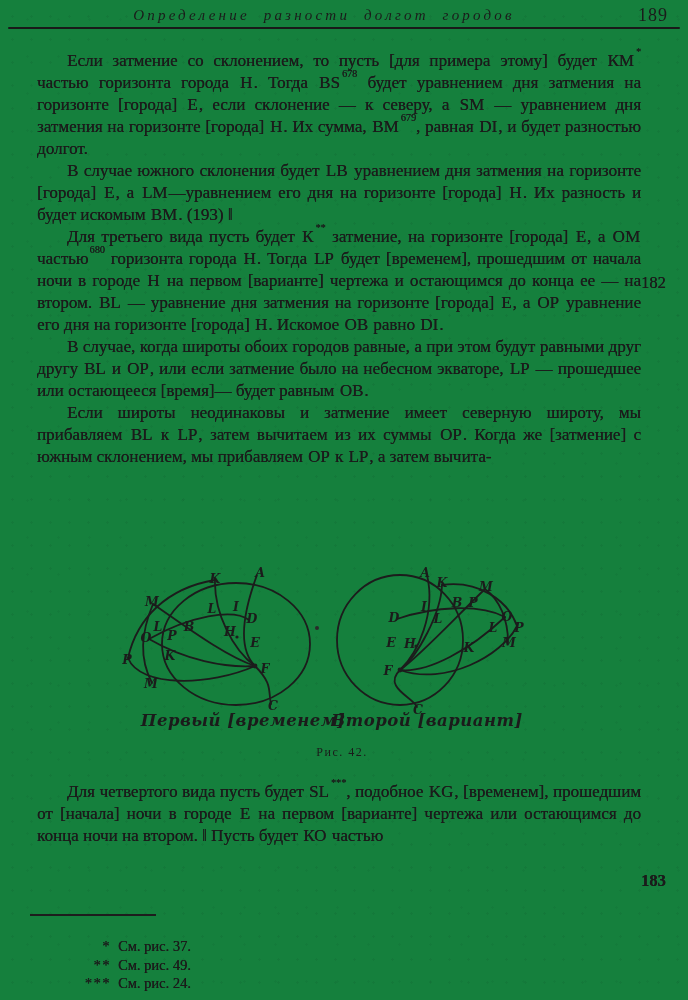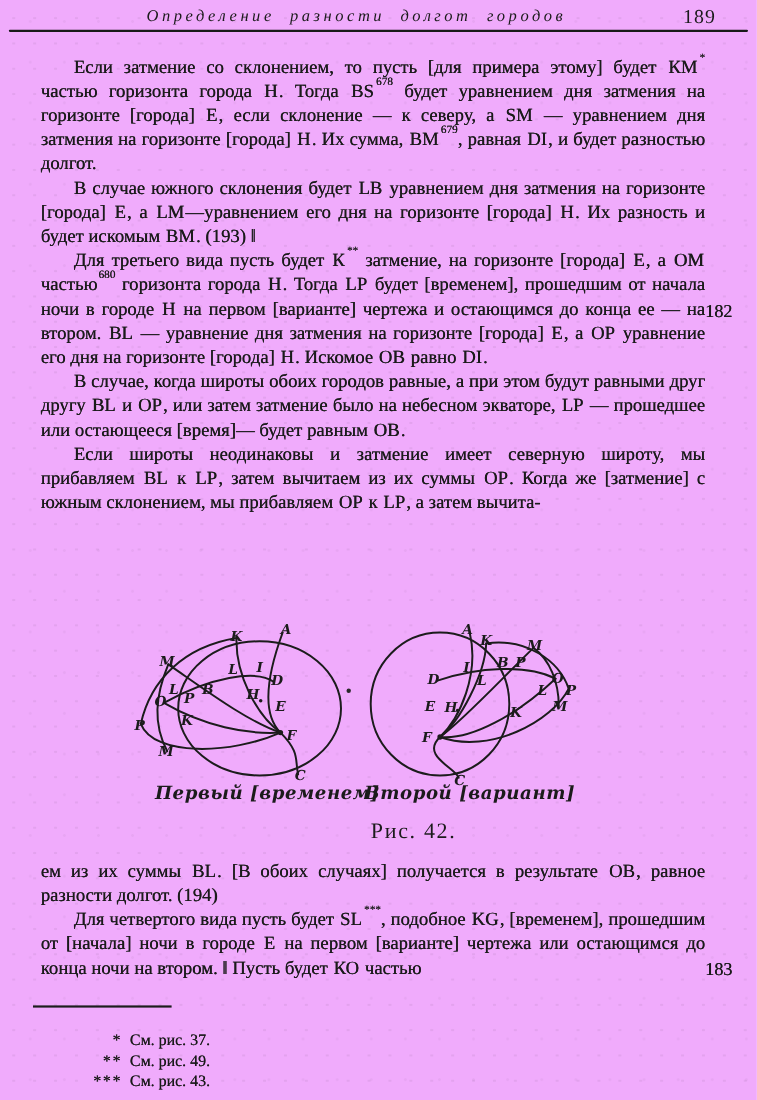--- a/index.html
+++ b/index.html
@@ -15,21 +15,21 @@
       radial-gradient(rgba(0,0,0,.035) 1px, transparent 1.3px);
     background-size: 19px 23px, 31px 37px;
     background-position: 3px 5px, 12px 1px;
   }
   
   .running-title {
     position:absolute; top:7px; left:30px; right:70px; text-align:center;
     font-style:italic; font-size:15px; letter-spacing:3.2px; word-spacing:7px;
     white-space:nowrap;
   }
-  .page-number { position:absolute; top:5px; right:37px; font-size:18px; letter-spacing:1px; }
+  .page-number { position:absolute; top:5px; right:20px; font-size:18px; letter-spacing:1px; }
   .header-rule { position:absolute; top:27px; left:8px; right:8px; height:2.4px; background:#191919; border-radius:1px; }
   
   .bodytext {
     position:absolute; left:37px; width:604px;
     font-size:17px; line-height:22px; text-align:justify;
     text-shadow: 0.25px 0 0 currentColor;
   }
   .text-before { top:50px; }
   .text-after  { top:781px; }
   .bodytext p { margin:0; }
@@ -49,46 +49,46 @@
     font-size:12.5px; white-space:nowrap;
   }
   .ink-dot { position:absolute; left:315px; top:70px; width:4px; height:4px; background:#2a2a2a; border-radius:50%; }
   .caption {
     position:absolute; top:155px; transform:translateX(-50%);
     font-family:"DejaVu Serif", serif; font-style:italic; font-weight:bold;
     font-size:16.5px; letter-spacing:0.5px; white-space:nowrap;
   }
   .caption-1 { left:243px; }
   .caption-2 { left:427px; }
-  .fig-number { position:absolute; top:189px; left:342px; transform:translateX(-50%); font-size:20px; letter-spacing:1.5px;margin-left:34px; }
+  .fig-number { position:absolute; top:189px; left:342px; transform:translateX(-50%); font-size:12px; letter-spacing:1.5px; }
   
   .footnote-rule { position:absolute; top:914px; left:30px; width:126px; height:2.2px; background:#1d1d1d; }
   .footnotes { position:absolute; top:937px; left:0; width:420px; font-size:14.5px; line-height:18.5px; text-shadow:0.2px 0 0 currentColor; }
   .footnote { display:flex; }
   .fn-marker { width:118px; text-align:right; padding-right:7px; box-sizing:border-box; letter-spacing:1.5px; }
 </style>
 </head>
 <body>
 
-<div class="page" style="background: #f0abfc; color: rgb(27, 27, 27);">
+<div class="page" style="background: #15803d; color: rgb(27, 27, 27);">
 
   <div class="running-title">Определение разности долгот городов</div>
   <div class="page-number">189</div>
   <div class="header-rule"></div>
 
   <main class="bodytext text-before">
       <p class="indent"><span>Если затмение со склонением, то пусть [для примера этому] будет </span><span class="term">КМ</span><sup class="fnref">*</sup><span> частью горизонта города </span><span class="term">Н</span><span>. Тогда </span><span class="term">BS</span><sup class="fnref">678</sup><span> будет уравнением дня затмения на горизонте [города] </span><span class="term">Е</span><span>, если склонение — к северу, а </span><span class="term">SM</span><span> — уравнением дня затмения на горизонте [города] </span><span class="term">Н</span><span>. Их сумма, </span><span class="term">ВМ</span><sup class="fnref">679</sup><span>, равная </span><span class="term">DI</span><span>, и будет разностью долгот.</span></p>
       <p class="indent"><span>В случае южного склонения будет </span><span class="term">LB</span><span> уравнением дня затмения на горизонте [города] </span><span class="term">Е</span><span>, а </span><span class="term">LM</span><span>—уравнением его дня на горизонте [города] </span><span class="term">Н</span><span>. Их разность и будет искомым </span><span class="term">ВМ</span><span>. (193) ‖</span></p>
       <p class="indent"><span>Для третьего вида пусть будет </span><span class="term">К</span><sup class="fnref">**</sup><span> затмение, на горизонте [города] </span><span class="term">Е</span><span>, а </span><span class="term">ОМ</span><span> частью</span><sup class="fnref">680</sup><span> горизонта города </span><span class="term">Н</span><span>. Тогда </span><span class="term">LP</span><span> будет [временем], прошедшим от начала ночи в городе </span><span class="term">Н</span><span> на первом [варианте] чертежа и остающимся до конца ее — на втором. </span><span class="term">BL</span><span> — уравнение дня затмения на горизонте [города] </span><span class="term">Е</span><span>, а </span><span class="term">ОР</span><span> уравнение его дня на горизонте [города] </span><span class="term">Н</span><span>. Искомое </span><span class="term">ОВ</span><span> равно </span><span class="term">DI</span><span>.</span></p>
-      <p class="indent"><span>В случае, когда широты обоих городов равные, а при этом будут равными друг другу </span><span class="term">BL</span><span> и </span><span class="term">ОР</span><span>, или затем затмение было на небесном экваторе, </span><span class="term">LP</span><span> — прошедшее или остающееся [время]— будет равным </span><span class="term">ОВ</span><span>.</span></p>
+      <p class="indent"><span>В случае, когда широты обоих городов равные, а при этом будут равными друг другу </span><span class="term">BL</span><span> и </span><span class="term">ОР</span><span>, или если затмение было на небесном экваторе, </span><span class="term">LP</span><span> — прошедшее или остающееся [время]— будет равным </span><span class="term">ОВ</span><span>.</span></p>
       <p class="indent"><span>Если широты неодинаковы и затмение имеет северную широту,  мы прибавляем </span><span class="term">BL</span><span> к </span><span class="term">LP</span><span>, затем вычитаем из их суммы </span><span class="term">ОР</span><span>. Когда же [затмение] с южным склонением, мы прибавляем </span><span class="term">ОР</span><span> к </span><span class="term">LP</span><span>, а затем вычита-</span></p>
     </main>
 
   <span class="margin-num" style="top:273px;text-align:right;">182</span>
-  <span class="margin-num" style="top:871px;">183</span>
+  <span class="margin-num" style="top:871px;font-weight:bold;">183</span>
 
   <section class="figure-block">
 
     <div class="diagram diagram-1">
       <svg width="300" height="192" viewBox="0 0 300 192">
         <g fill="none" stroke="#1c1c1c" stroke-width="1.8" stroke-linecap="round">
           <ellipse cx="151" cy="86" rx="74" ry="61"></ellipse>
           <path d="M172,17 C158,55 152,90 170,108 S183,133 186,146"></path>
           <path d="M130,22 C129,55 148,92 170,108"></path>
           <path d="M130,22 C82,30 52,60 43,100"></path>
@@ -160,33 +160,32 @@
           <span class="fig-label" style="left: 88px; top: 151px;">C</span>
         </div>
     </div>
 
     <div class="caption caption-1">Первый [временем]</div>
     <div class="caption caption-2">Второй [вариант]</div>
     <div class="fig-number">Рис. 42.</div>
   </section>
 
   <main class="bodytext text-after">
-      <p class=""><span>ем из их суммы </span><span class="term">BL</span><span>. [В обоих случаях]  получается  в  результате </span><span class="term">ОВ</span><span>, равное разности долгот. (194)</span></p>
       <p class="indent"><span>Для четвертого вида пусть будет </span><span class="term">SL</span><sup class="fnref">***</sup><span>, подобное </span><span class="term">KG</span><span>, [временем], прошедшим от [начала] ночи в городе </span><span class="term">Е</span><span> на первом [варианте] чертежа или остающимся до конца ночи на втором. ‖ Пусть будет </span><span class="term">КО</span><span> частью</span></p>
     </main>
 
   <div class="footnote-rule"></div>
   <div class="footnotes">
     <div class="footnote">
       <span class="fn-marker">*</span>
       <span class="fn-text">См. рис. 37.</span>
     </div>
     <div class="footnote">
       <span class="fn-marker">**</span>
       <span class="fn-text">См. рис. 49.</span>
     </div>
     <div class="footnote">
       <span class="fn-marker">***</span>
-      <span class="fn-text">См. рис. 43.</span>
+      <span class="fn-text">См. рис. 24.</span>
     </div>
   </div>
 
 </div>
 
 </body></html>

